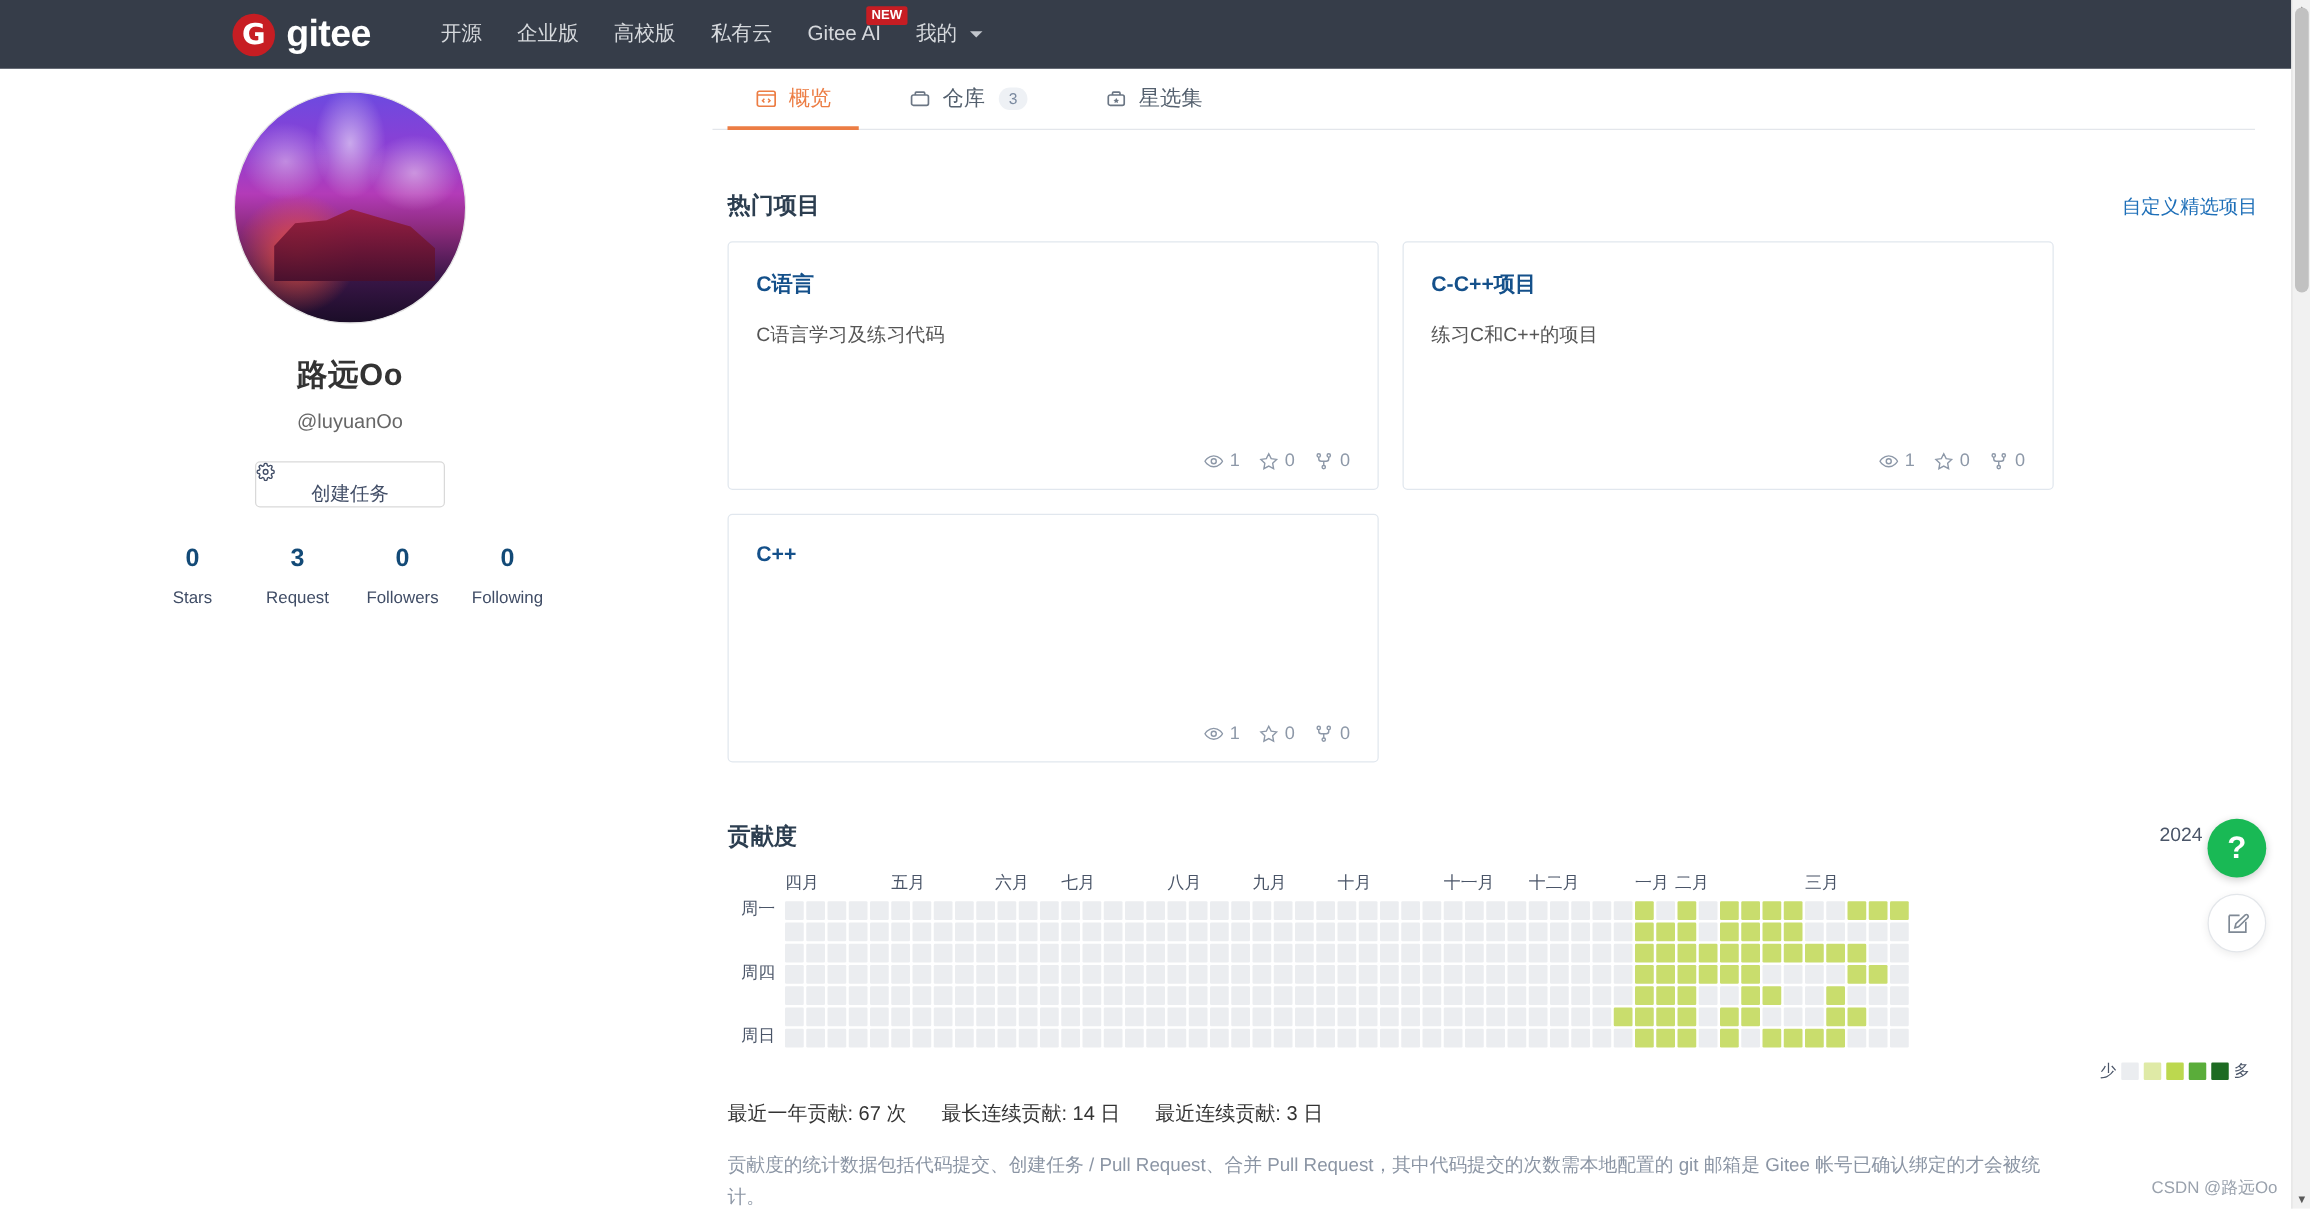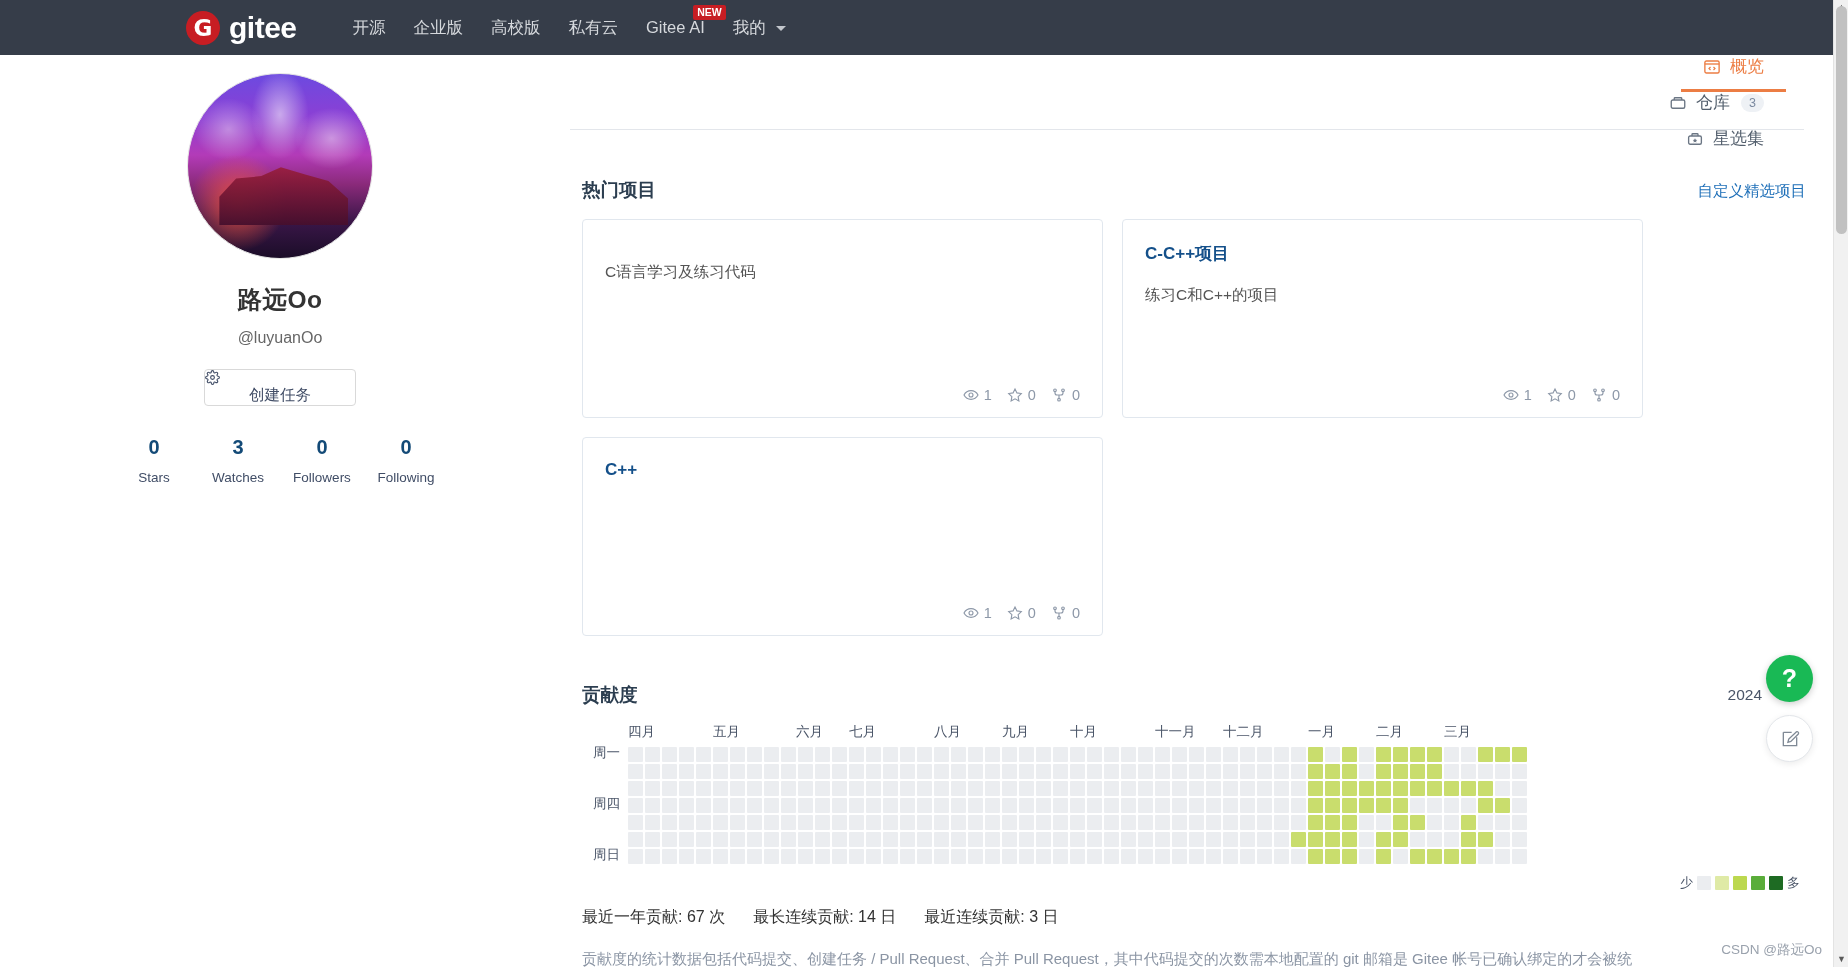--- a/index.html
+++ b/index.html
@@ -107,22 +107,22 @@
     color: #424e67; font-size: 15.5px; cursor: pointer;
     font-family: "Liberation Sans", sans-serif;
   }
   .stats { display: flex; justify-content: center; margin-top: 30px; gap: 0; }
   .stat { width: 84px; text-align: center; cursor: pointer; }
   .stat-num { font-size: 20px; font-weight: bold; color: #134a77; }
   .stat-lbl { font-size: 13.5px; color: #404d66; margin-top: 11px; }
 
   
   .tabs {
-    display: flex; align-items: flex-end; height: 75px; gap: 0;
-    border-bottom: 1px solid #e3e6eb; padding-left: 12px; margin-right: 4px; flex-direction: column;
+    display: flex; align-items: flex-end; height: 49px; gap: 0;
+    border-bottom: 1px solid #e3e6eb; padding-left: 12px; margin-right: 4px;
   }
   .tab {
     display: flex; align-items: center; gap: 9px; padding: 0 22px 13px;
     font-size: 17px; color: #54606e; cursor: pointer; position: relative;
     margin-right: 18px;
   }
   .tab.active { color: #ec7d44; }
   .tab.active::after {
     content: ""; position: absolute; left: 0; right: 0; bottom: -1px;
     height: 3px; background: #ec7d44;
@@ -253,21 +253,21 @@
         <path d="M19.4 15a1.65 1.65 0 0 0 .33 1.82l.06.06a2 2 0 1 1-2.83 2.83l-.06-.06a1.65 1.65 0 0 0-1.82-.33 1.65 1.65 0 0 0-1 1.51V21a2 2 0 1 1-4 0v-.09A1.65 1.65 0 0 0 9 19.4a1.65 1.65 0 0 0-1.82.33l-.06.06a2 2 0 1 1-2.83-2.83l.06-.06A1.65 1.65 0 0 0 4.6 15a1.65 1.65 0 0 0-1.51-1H3a2 2 0 1 1 0-4h.09A1.65 1.65 0 0 0 4.6 9a1.65 1.65 0 0 0-.33-1.82l-.06-.06a2 2 0 1 1 2.83-2.83l.06.06A1.65 1.65 0 0 0 9 4.6a1.65 1.65 0 0 0 1-1.51V3a2 2 0 1 1 4 0v.09a1.65 1.65 0 0 0 1 1.51 1.65 1.65 0 0 0 1.82-.33l.06-.06a2 2 0 1 1 2.83 2.83l-.06.06A1.65 1.65 0 0 0 19.4 9a1.65 1.65 0 0 0 1.51 1H21a2 2 0 1 1 0 4h-.09a1.65 1.65 0 0 0-1.51 1z"></path>
       </svg><span>创建任务</span>
     </button>
     <div class="stats">
       <div class="stat">
         <div class="stat-num">0</div>
         <div class="stat-lbl">Stars</div>
       </div>
       <div class="stat">
         <div class="stat-num">3</div>
-        <div class="stat-lbl">Watches</div>
+        <div class="stat-lbl">Request</div>
       </div>
       <div class="stat">
         <div class="stat-num">0</div>
         <div class="stat-lbl">Followers</div>
       </div>
       <div class="stat">
         <div class="stat-num">0</div>
         <div class="stat-lbl">Following</div>
       </div>
     </div>
@@ -303,20 +303,21 @@
     </div>
 
     <div class="sec-head">
       <div class="sec-title">热门项目</div>
       <div class="sec-link">自定义精选项目</div>
     </div>
 
     <div class="cards">
 
       <div class="card">
+        <div class="card-title">C语言</div>
         <div class="card-desc">C语言学习及练习代码</div>
         <div class="card-meta">
           <span class="meta-item">
             <svg width="16" height="16" viewBox="0 0 24 24" fill="none" stroke="#8d98a8" stroke-width="1.7">
                 <path d="M1.5 12S5 5.5 12 5.5 22.5 12 22.5 12 19 18.5 12 18.5 1.5 12 1.5 12z"></path>
                 <circle cx="12" cy="12" r="3"></circle>
               </svg>
             <span>1</span>
           </span>
           <span class="meta-item">
@@ -415,21 +416,21 @@
               <div class="month-lbl" style="left: 0px;">四月</div>
               <div class="month-lbl" style="left: 85px;">五月</div>
               <div class="month-lbl" style="left: 168px;">六月</div>
               <div class="month-lbl" style="left: 221px; text-align: right;">七月</div>
               <div class="month-lbl" style="left: 306px;">八月</div>
               <div class="month-lbl" style="left: 374px;">九月</div>
               <div class="month-lbl" style="left: 442px;">十月</div>
               <div class="month-lbl" style="left: 527px;">十一月</div>
               <div class="month-lbl" style="left: 595px;">十二月</div>
               <div class="month-lbl" style="left: 680px;">一月</div>
-              <div class="month-lbl" style="left: 748px;">二月</div>
+              <div class="month-lbl" style="left: 712px;">二月</div>
               <div class="month-lbl" style="left: 816px;">三月</div>
             </div>
           <div class="grid" id="heatmap">
               <div class="gcol">
                 <div class="cell" style="background: rgb(235, 237, 240);"></div>
                 <div class="cell" style="background: rgb(235, 237, 240);"></div>
                 <div class="cell" style="background: rgb(235, 237, 240);"></div>
                 <div class="cell" style="background: rgb(235, 237, 240);"></div>
                 <div class="cell" style="background: rgb(235, 237, 240);"></div>
                 <div class="cell" style="background: rgb(235, 237, 240);"></div>

